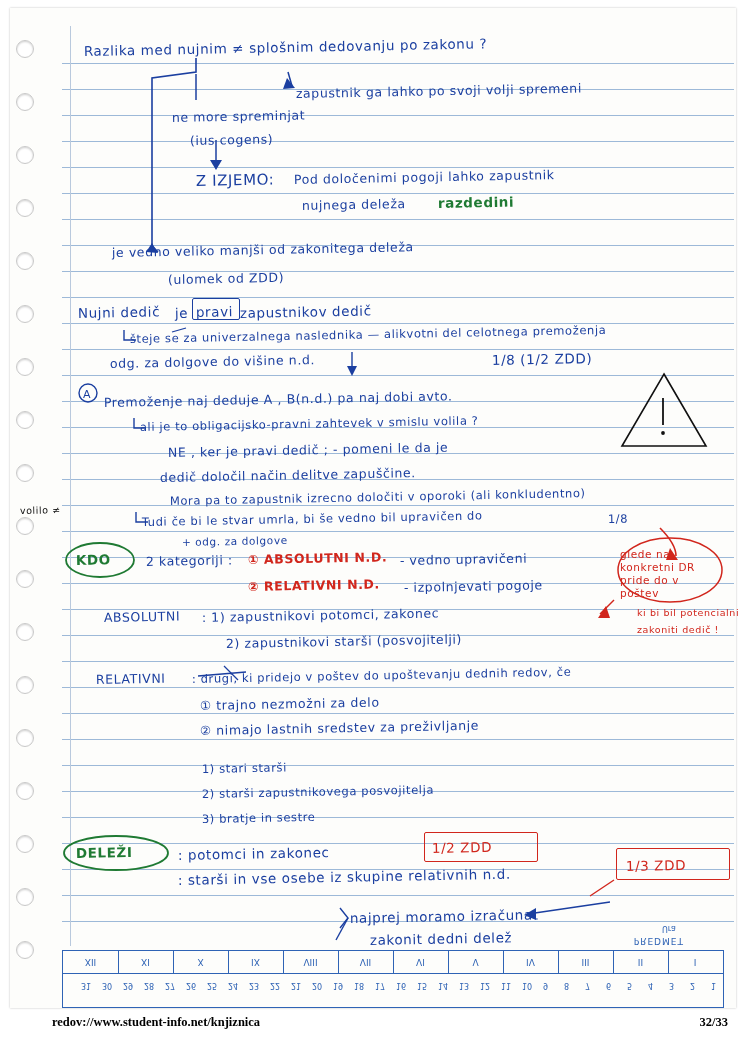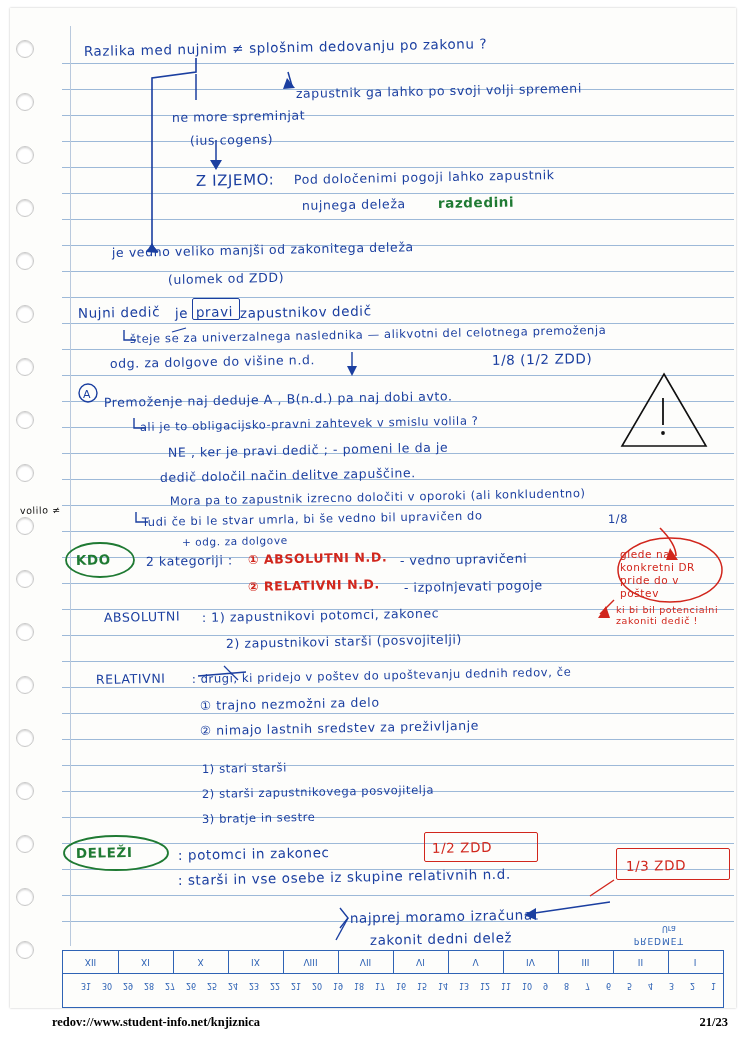--- a/index.html
+++ b/index.html
@@ -235,21 +235,21 @@
   <div class="hw blue s10 sl" style="left:182px; top:536px;">+ odg. za dolgove</div>
 
   <div class="hw green s13 bold sl" style="left:76px;  top:552px;">KDO</div>
   <div class="hw blue s12 sl" style="left:146px; top:554px;">2 kategoriji :</div>
   <div class="hw red s12 bold sl" style="left:248px; top:552px;">① ABSOLUTNI N.D.</div>
   <div class="hw blue s12 sl" style="left:400px; top:553px;">- vedno upravičeni</div>
   <div class="hw red s12 bold sl" style="left:248px; top:579px;">② RELATIVNI   N.D.</div>
   <div class="hw blue s12 sl" style="left:404px; top:580px;">- izpolnjevati pogoje</div>
 
   <div class="hw red s10" style="left:620px; top:548px; white-space:normal; width:96px; line-height:13px;">glede na konkretni DR pride do v poštev</div>
-  <div class="hw red s9" style="left:616px; top:604px; white-space:normal; width:106px; line-height:11px;">ki bi bil potencialni zakoniti dedič !</div>
+  <div class="hw red s9" style="left:637px; top:604px; white-space:normal; width:106px; line-height:17px;">ki bi bil potencialni zakoniti dedič !</div>
 
   <div class="hw blue s12 sl" style="left:104px; top:610px;">ABSOLUTNI</div>
   <div class="hw blue s12 sl" style="left:202px; top:610px;">: 1) zapustnikovi potomci, zakonec</div>
   <div class="hw blue s12 sl" style="left:226px; top:636px;">2) zapustnikovi starši (posvojitelji)</div>
 
   <div class="hw blue s12 sl" style="left:96px;  top:672px;">RELATIVNI</div>
   <div class="hw blue s11 sl" style="left:192px; top:672px;">: drugi, ki pridejo v poštev do upoštevanju dednih redov, če</div>
   <div class="hw blue s12 sl" style="left:200px; top:698px;">① trajno nezmožni za delo</div>
   <div class="hw blue s12 sl" style="left:200px; top:723px;">② nimajo lastnih sredstev za preživljanje</div>
 
@@ -369,15 +369,15 @@
       <div class="num" style="left:123px;">26</div>
       <div class="num" style="left:102px;">27</div>
       <div class="num" style="left:81px;">28</div>
       <div class="num" style="left:60px;">29</div>
       <div class="num" style="left:39px;">30</div>
       <div class="num" style="left:18px;">31</div>
     </div>
   </div>
 
   <div id="url">redov://www.student-info.net/knjiznica</div>
-  <div id="pageno">21/23</div>
+  <div id="pageno">32/33</div>
 
 </div>
 
 </body></html>

